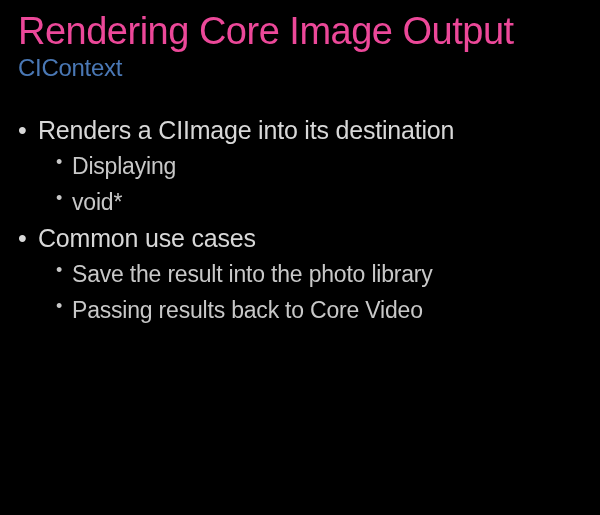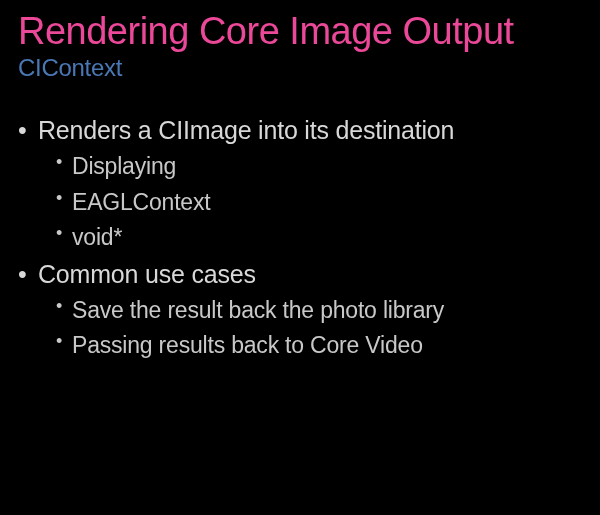--- a/index.html
+++ b/index.html
@@ -77,24 +77,23 @@
 <body>
 
 <h1 class="title">Rendering Core Image Output</h1>
 <h2 class="subtitle">CIContext</h2>
 
 <ul class="bullet-list">
   <li class="bullet-item">
     <span>Renders a CIImage into its destination</span>
     <ul class="sub-list">
       <li class="sub-item">Displaying</li>
-      <li class="sub-item">EAGLContext</li>
       <li class="sub-item">void*</li>
     </ul>
   </li>
   <li class="bullet-item">
     <span>Common use cases</span>
     <ul class="sub-list">
-      <li class="sub-item">Save the result back the photo library</li>
+      <li class="sub-item">Save the result into the photo library</li>
       <li class="sub-item">Passing results back to Core Video</li>
     </ul>
   </li>
 </ul>
 
 </body></html>

